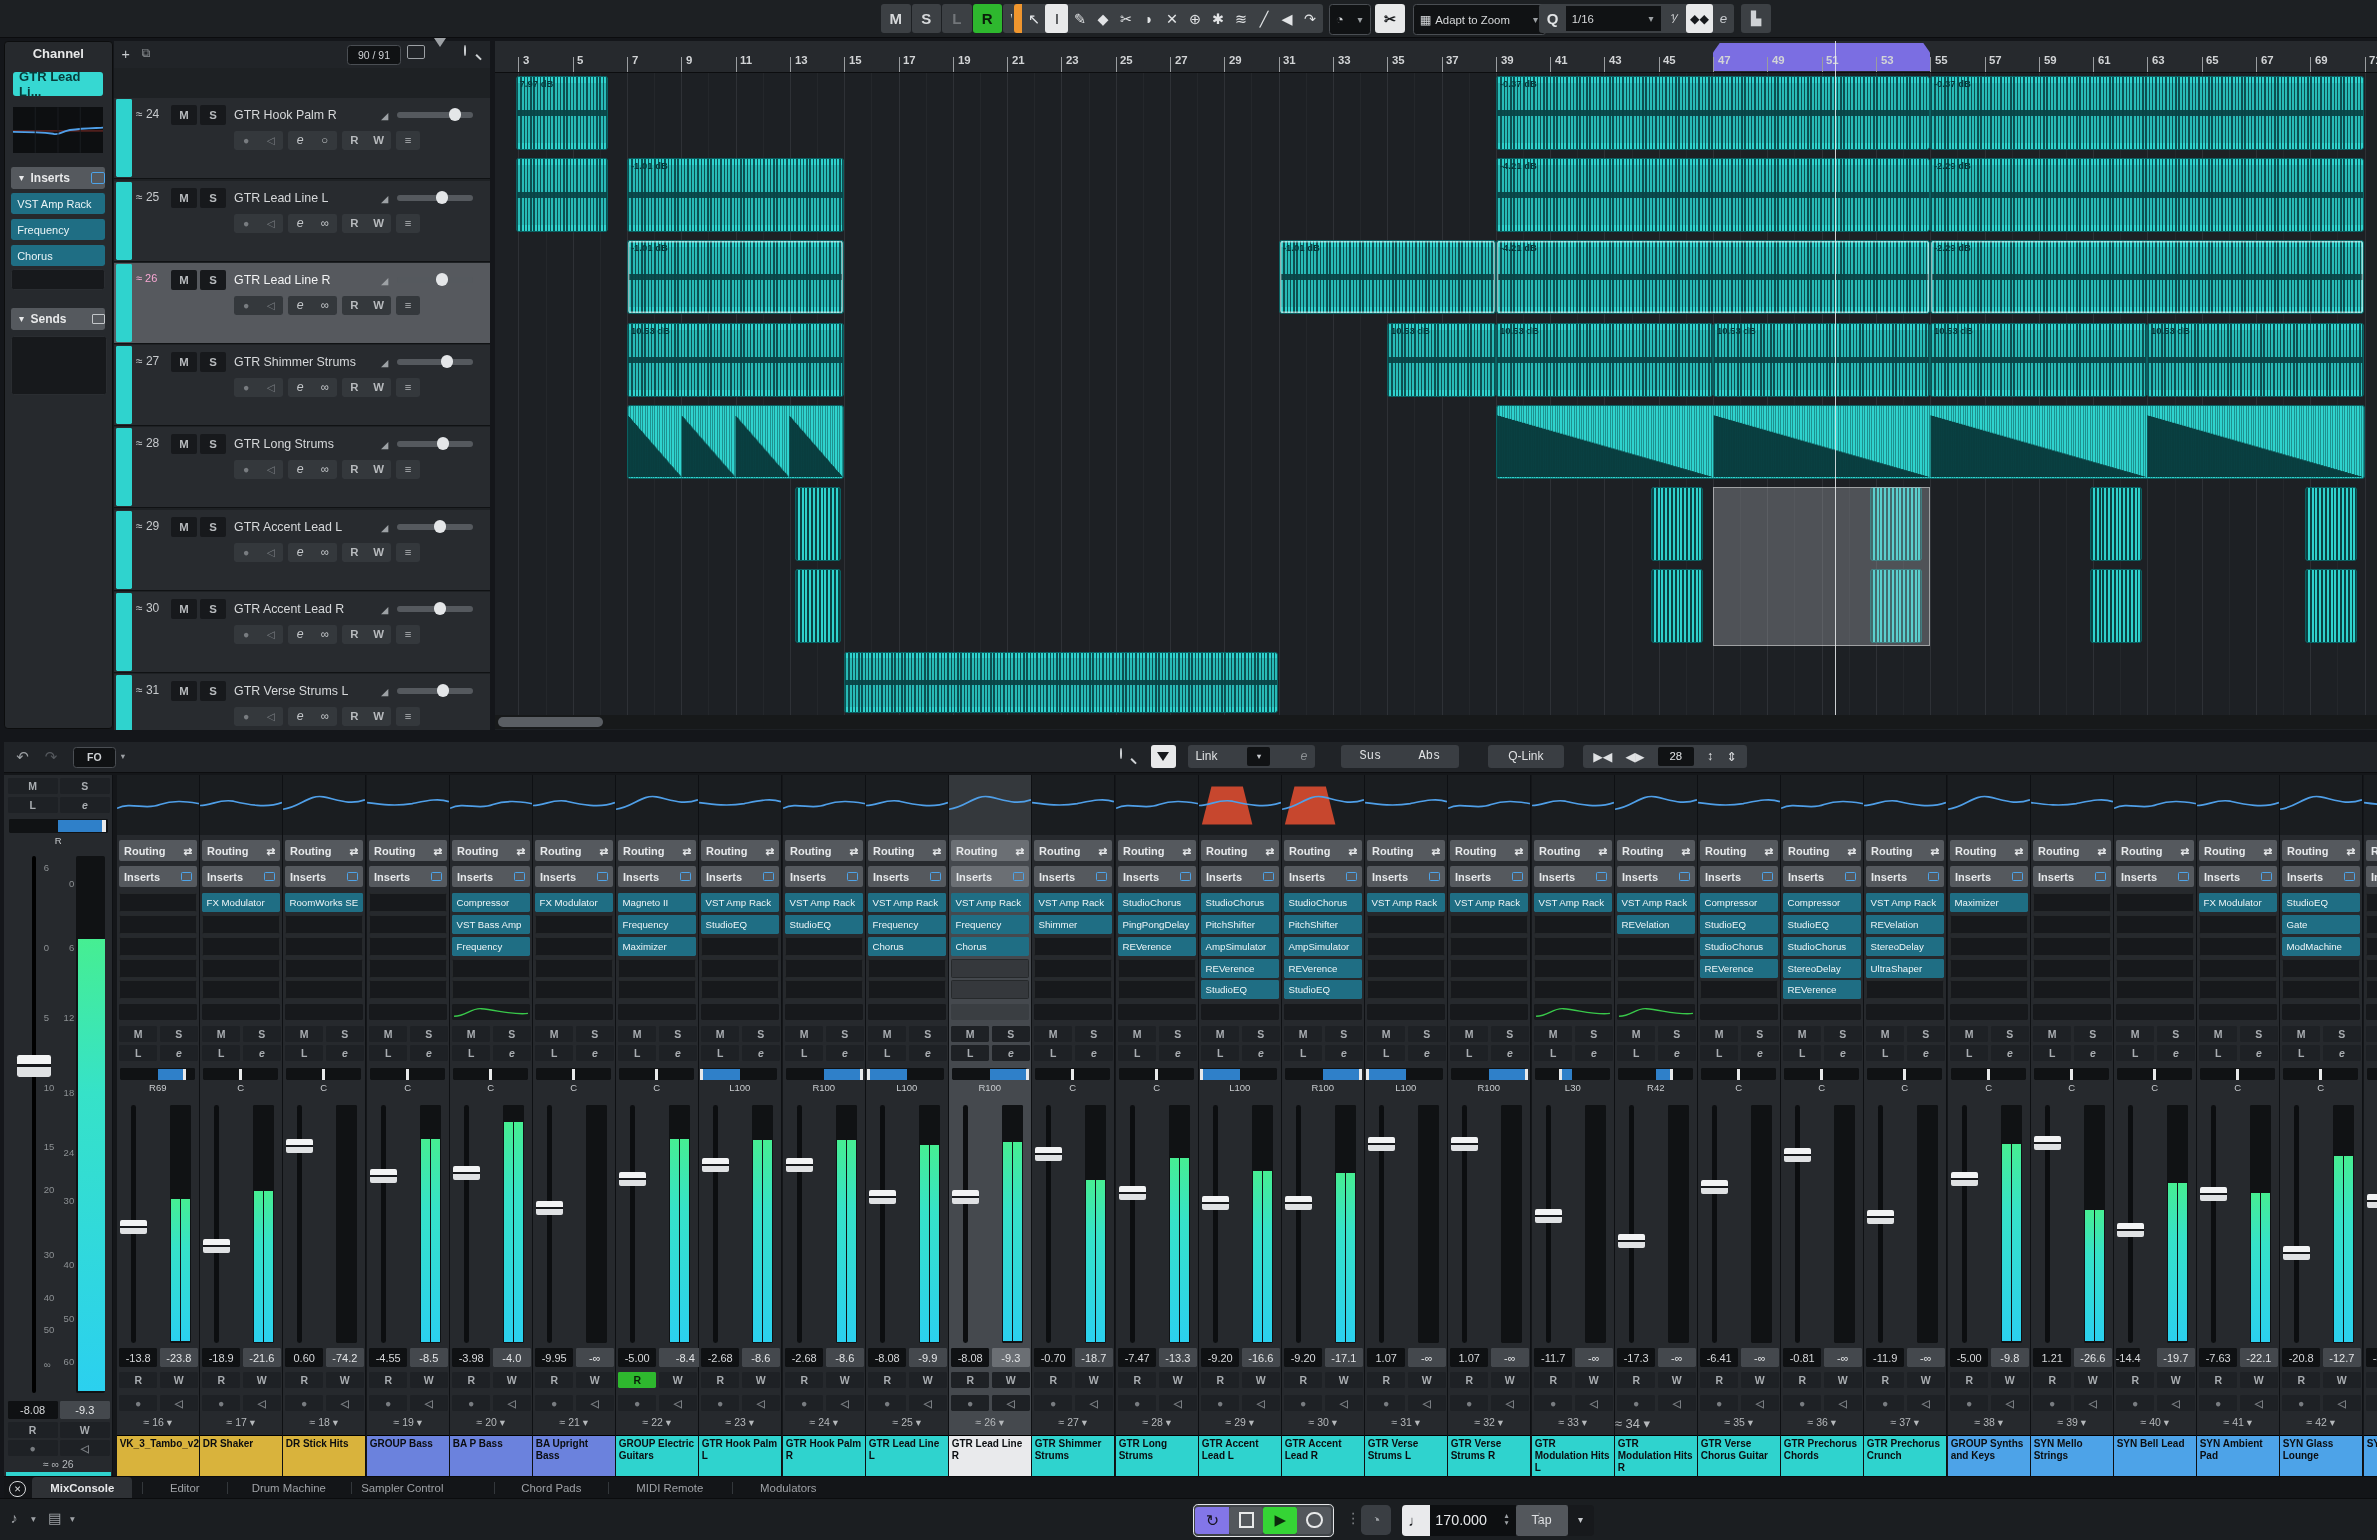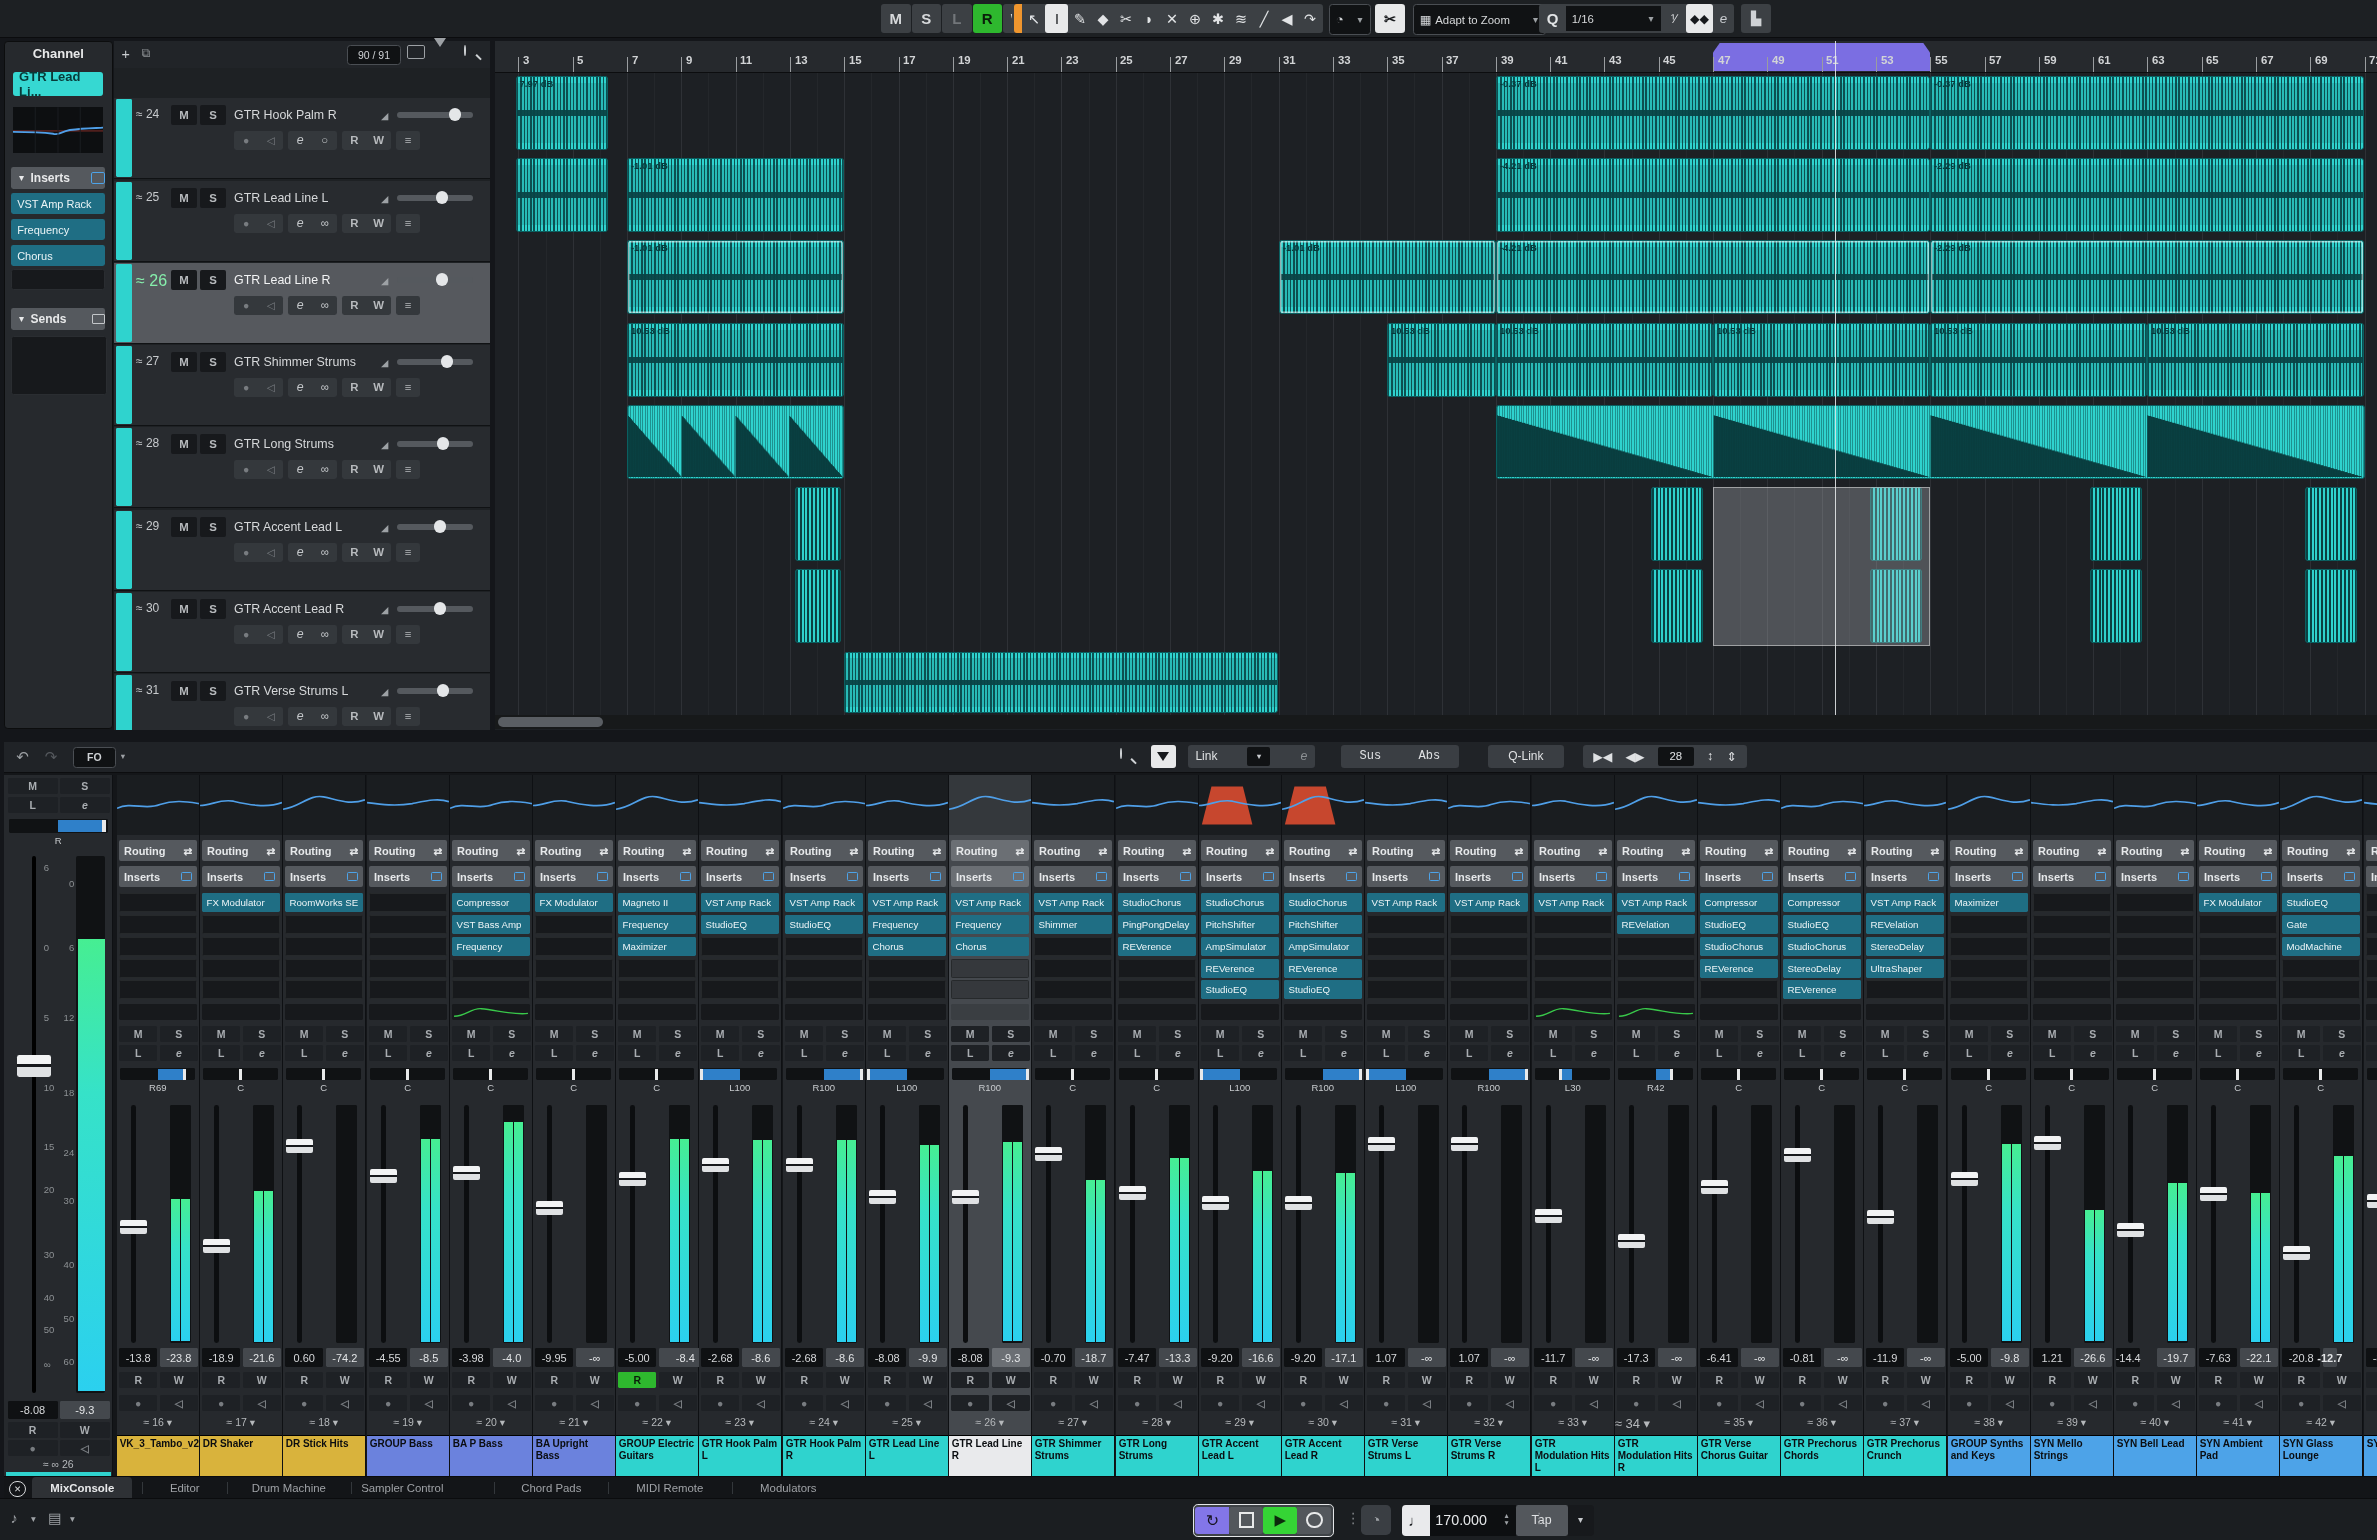--- a/index.html
+++ b/index.html
@@ -220,21 +220,21 @@
           <div style="width: 25px; text-align: center; line-height: 19px; font-size: 11.4px; color: rgb(195, 198, 201);">∞</div>
         </div>
         <div style="position: absolute; left: 228px; top: 33px; width: 49px; height: 19px; background: rgb(52, 56, 60); border-radius: 2.4px; display: flex;">
           <div style="width: 25px; text-align: center; line-height: 19px; font-size: 11.4px; font-weight: bold; color: rgb(183, 186, 189);">R</div>
           <div style="width: 25px; text-align: center; line-height: 19px; font-size: 11.4px; font-weight: bold; color: rgb(183, 186, 189);">W</div>
         </div>
         <div style="position: absolute; left: 282px; top: 33px; width: 24px; height: 19px; background: rgb(52, 56, 60); border-radius: 2.4px; text-align: center; line-height: 19px; font-size: 11.4px; color: rgb(183, 186, 189);">≡</div>
       </div>
       <div class="trk sel" style="top: 195px;">
         <div style="position: absolute; left: 1.9px; top: 1px; width: 16px; height: 78px; background: rgb(47, 211, 206); border-radius: 1.4px;"></div>
-        <div style="position: absolute; left: 22px; top: 8.6px; font-size: 16px; color: #86efac;">≈ 26</div>
+        <div style="position: absolute; left: 22px; top: 8.6px; font-size: 11px; color: #f9a8d4;">≈ 26</div>
         <div class="tbtn" style="position: absolute; left: 57px; top: 6.7px; width: 26px; height: 20px; font-size: 11.4px;">M</div>
         <div class="tbtn" style="position: absolute; left: 86px; top: 6.7px; width: 26px; height: 20px; font-size: 11.4px;">S</div>
         <div style="position: absolute; left: 120px; top: 9.5px; font-size: 12.4px; color: rgb(242, 243, 244); white-space: nowrap;">GTR Lead Line R</div>
         <div style="position: absolute; left: 267px; top: 8.6px; width: 103px; height: 17px;">
           <div style="position: absolute; left: 0px; top: 3.8px; font-size: 9.5px; color: rgb(157, 161, 165);">◢</div>
           <div style="position: absolute; left: 16px; top: 5.7px; width: 76px; height: 5.7px; background: rgb(85, 89, 94); border-radius: 2.9px;"></div>
           <div style="position: absolute; left: 55px; top: 1.9px; width: 12.4px; height: 12.4px; background: rgb(228, 230, 232); border-radius: 50%;"></div>
         </div>
         <div style="position: absolute; left: 120px; top: 33px; width: 49px; height: 19px; background: rgb(52, 56, 60); border-radius: 2.4px; display: flex;">
           <div style="width: 25px; text-align: center; line-height: 19px; font-size: 10.5px; color: rgb(120, 124, 128);">●</div>
@@ -1853,21 +1853,21 @@
           </div>
           <div style="position: absolute; left: 0px; top: 307px; width: 82px; text-align: center; font-size: 9.5px; color: rgb(200, 203, 206);">C</div>
           <div style="position: absolute; left: 0px; top: 327px; width: 82px; height: 243px;">
             <div style="position: absolute; left: 14.3px; top: 2.9px; width: 4.8px; height: 238px; background: rgb(12, 14, 16); border-radius: 2.4px;"></div>
             <div style="position: absolute; left: 3.3px; top: 144px; width: 27px; height: 14.3px; background: linear-gradient(rgb(242, 243, 244) 0px, rgb(242, 243, 244) 40%, rgb(23, 25, 28) 40%, rgb(23, 25, 28) 58%, rgb(223, 225, 227) 58%, rgb(223, 225, 227) 100%); border-radius: 1.9px;"></div>
             <div style="position: absolute; left: 53px; top: 2.9px; width: 21px; height: 238px; background: rgb(16, 18, 20); border-radius: 1.4px;"></div>
             <div class="meter-grad" style="position: absolute; left: 54px; top: 54px; width: 9px; height: 186px;"></div>
             <div class="meter-grad" style="position: absolute; left: 64px; top: 54px; width: 9px; height: 186px;"></div>
           </div>
           <div class="valcell" style="top: 573px; left: 2.4px; width: 38px; background: rgb(15, 17, 19); color: rgb(215, 217, 219);">-20.8</div>
-          <div class="valcell" style="top: 573px; left: 43px; width: 14px; background: rgb(68, 72, 77); color: rgb(227, 229, 231); font-weight: bold;">-12.7</div>
+          <div class="valcell" style="top: 573px; left: 43px; width: 38px; background: rgb(68, 72, 77); color: rgb(227, 229, 231);">-12.7</div>
           <div class="sbtn" style="top: 597px; left: 2.4px; width: 38px;">R</div>
           <div class="sbtn" style="top: 597px; left: 43px; width: 38px;">W</div>
           <div class="sbtn" style="top: 620px; left: 2.4px; width: 38px; color: rgb(120, 124, 128);">●</div>
           <div class="sbtn" style="top: 620px; left: 43px; width: 38px; color: rgb(120, 124, 128);">◁</div>
           <div style="position: absolute; left: 0px; top: 641px; width: 82px; text-align: center; font-size: 10.5px; color: rgb(181, 184, 187);">≈  42  ▾</div>
           <div class="namebar" style="background: rgb(77, 163, 232);">SYN Glass Lounge</div>
         </div>
         <div class="chan" style="left: 2247px;">
           <div style="position: absolute; left: 0px; top: 0px; width: 82px; height: 60px; background: rgb(26, 29, 32);">
             <svg width="82" height="60" viewBox="0 0 172 126">

